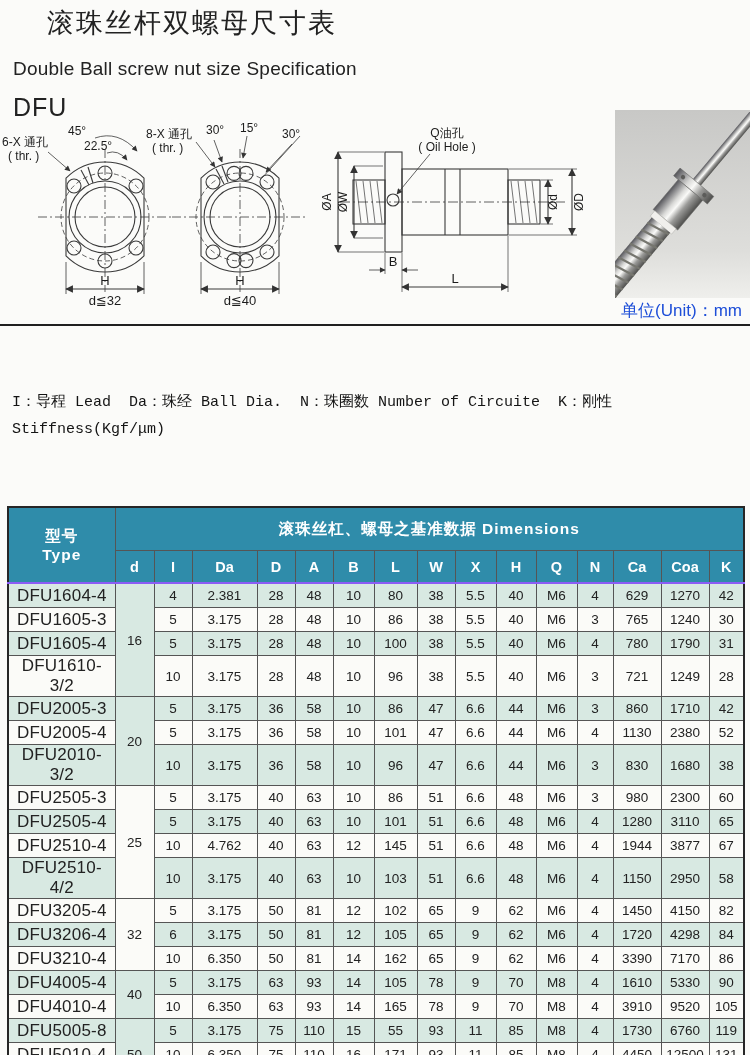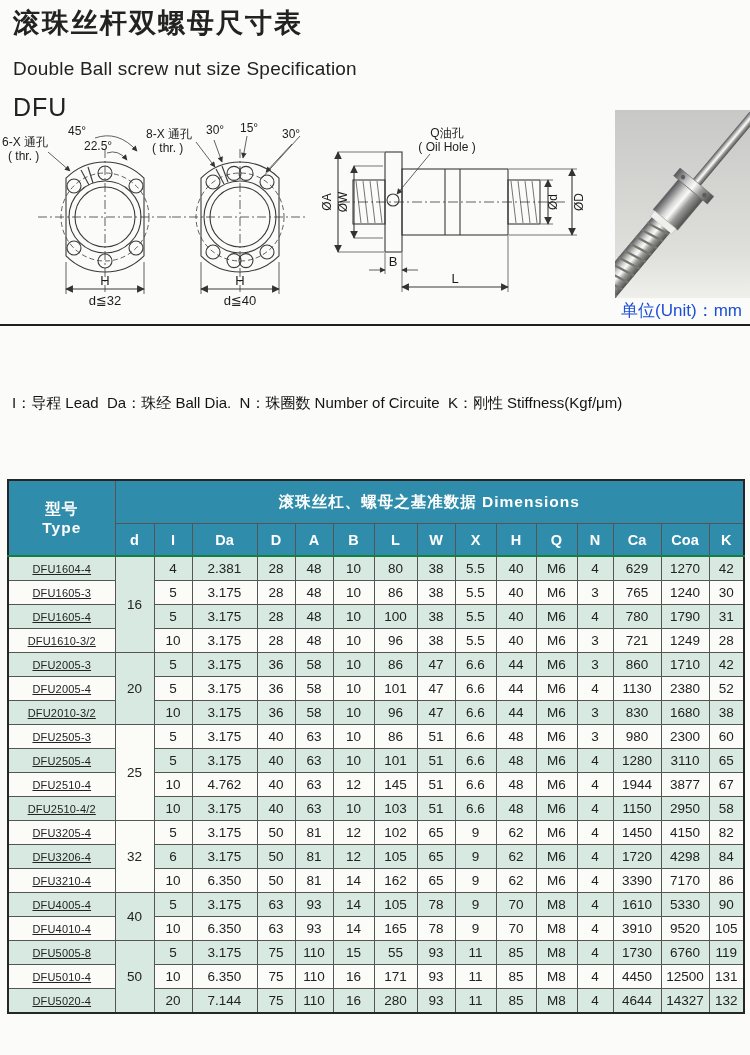--- a/index.html
+++ b/index.html
@@ -3,41 +3,41 @@
 <meta charset="utf-8">
 <style>
   :root{
     --header_bg:#2f8caa; --header_text:#ffffff; --stripe_bg:#d8e9e2;
     --row_bg:#fbfbf8; --border_color:#555555; --page_bg:#fbfbf9; --text_color:#222222;
   }
   html,body{margin:0;padding:0;background:#e8e8e5;}
   .page{width:750px;height:1055px;background:var(--page_bg);position:relative;overflow:hidden;
         font-family:"Liberation Sans","DejaVu Sans",sans-serif;color:var(--text_color);}
   .titles{padding:8px 14px 0 13px;}
-  .title-zh{font-size:27px;font-weight:bold;letter-spacing:2px;line-height:1.15;}
+  .title-zh{font-size:27px;font-weight:normal;letter-spacing:2px;line-height:1.15;margin-left:34px;}
   .title-en{font-size:19px;margin-top:19px;letter-spacing:0.2px;}
   .series{font-size:25px;font-weight:normal;margin-top:13px;letter-spacing:1px;}
   .drawing-section{position:relative;height:202px;border-bottom:2px solid #1f1f1f;}
   .drawing-svg{position:absolute;left:0;top:0;}
   .photo{position:absolute;left:615px;top:-12px;width:135px;height:188px;}
   .unit-label{position:absolute;right:8px;bottom:2px;font-size:17px;color:#1d4ed8;}
-  .legend{padding:9px 8px 7px 12px;font-size:15px;line-height:1.8;color:#141414;white-space:pre-wrap;}
+  .legend{padding:9px 8px 7px 12px;font-size:15px;line-height:1.8;color:#141414;white-space:pre-wrap;font-family:Liberation Mono, monospace;}
   table.spec{border-collapse:collapse;table-layout:fixed;width:736px;margin:2px 7px 0 7px;
              border:2px solid #262626;}
   table.spec th,table.spec td{border:1px solid var(--border_color);text-align:center;
              vertical-align:middle;overflow:hidden;padding:0 1px;}
   thead th{background:var(--header_bg);color:var(--header_text);border:1px solid #cfe6ee;font-weight:bold;}
   thead tr.h1 th{height:42px;font-size:15.5px;letter-spacing:1px;}
   thead tr.h2 th{height:31px;font-size:14.5px;}
-  thead{border-bottom:2px solid #15803d;}
+  thead{border-bottom:2px solid #8b5cf6;}
   th.type-head{line-height:1.25;font-size:15px;}
   tbody td{height:23px;font-size:13.5px;background:var(--row_bg);}
   tbody tr.stripe td{background:var(--stripe_bg);}
   tbody td.d-cell{background:var(--row_bg);}
-  tbody td.type-cell{font-size:11px;letter-spacing:0.2px;text-decoration:underline;}
+  tbody td.type-cell{font-size:17px;letter-spacing:0.2px;}
   svg text{fill:#1c1c1c;}
 </style>
 </head>
 <body>
 
 <div class="page">
 
   <div class="titles">
     <div class="title-zh">滚珠丝杆双螺母尺寸表</div>
     <div class="title-en">Double Ball screw nut size Specification</div>

